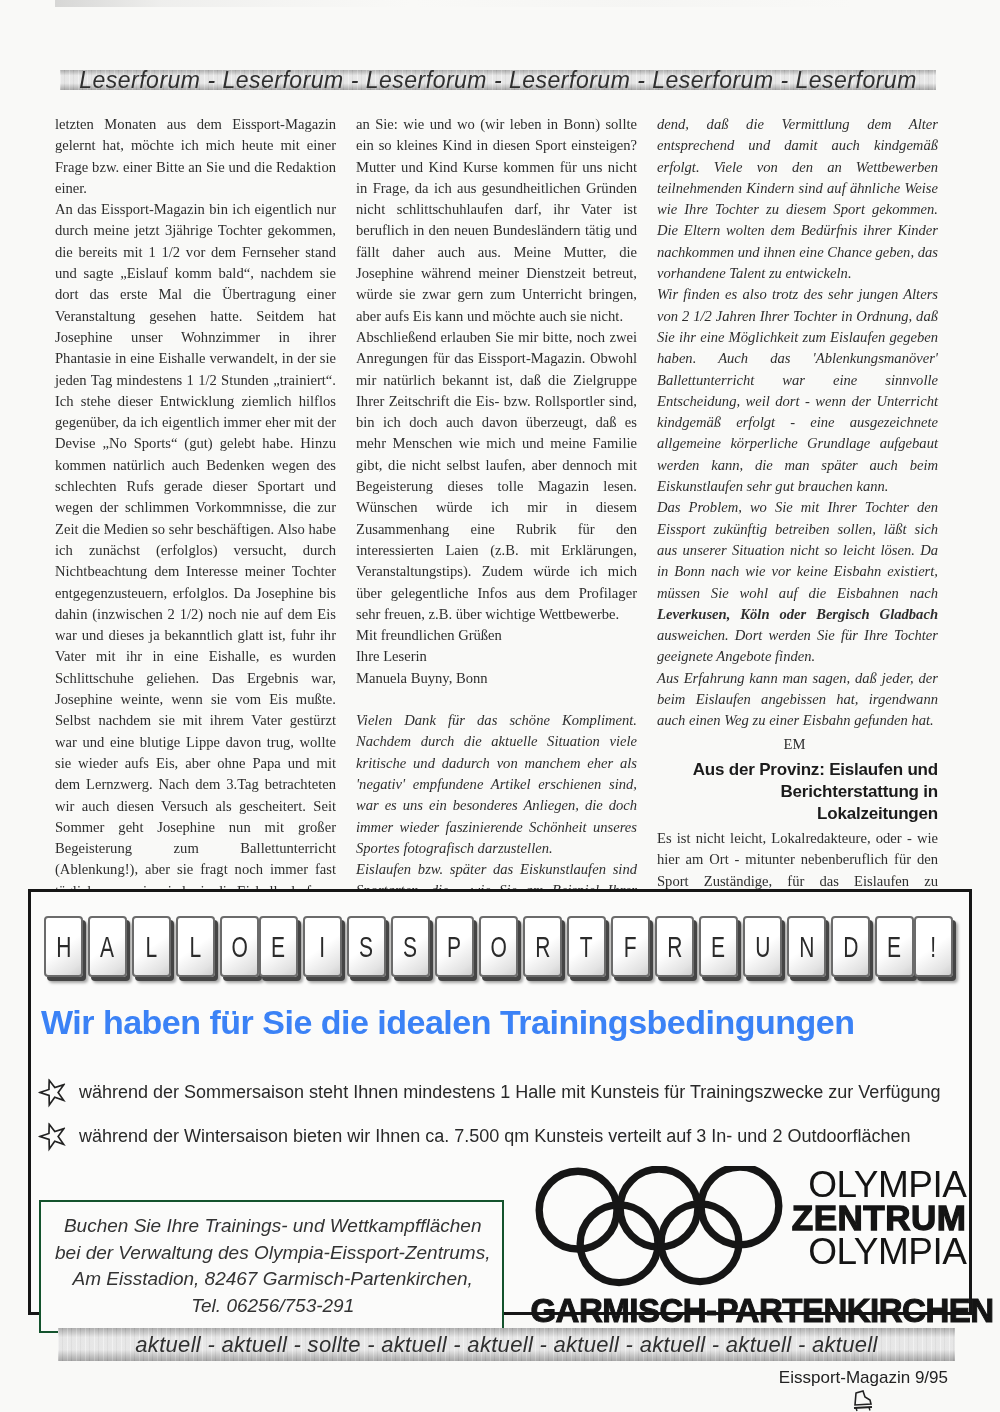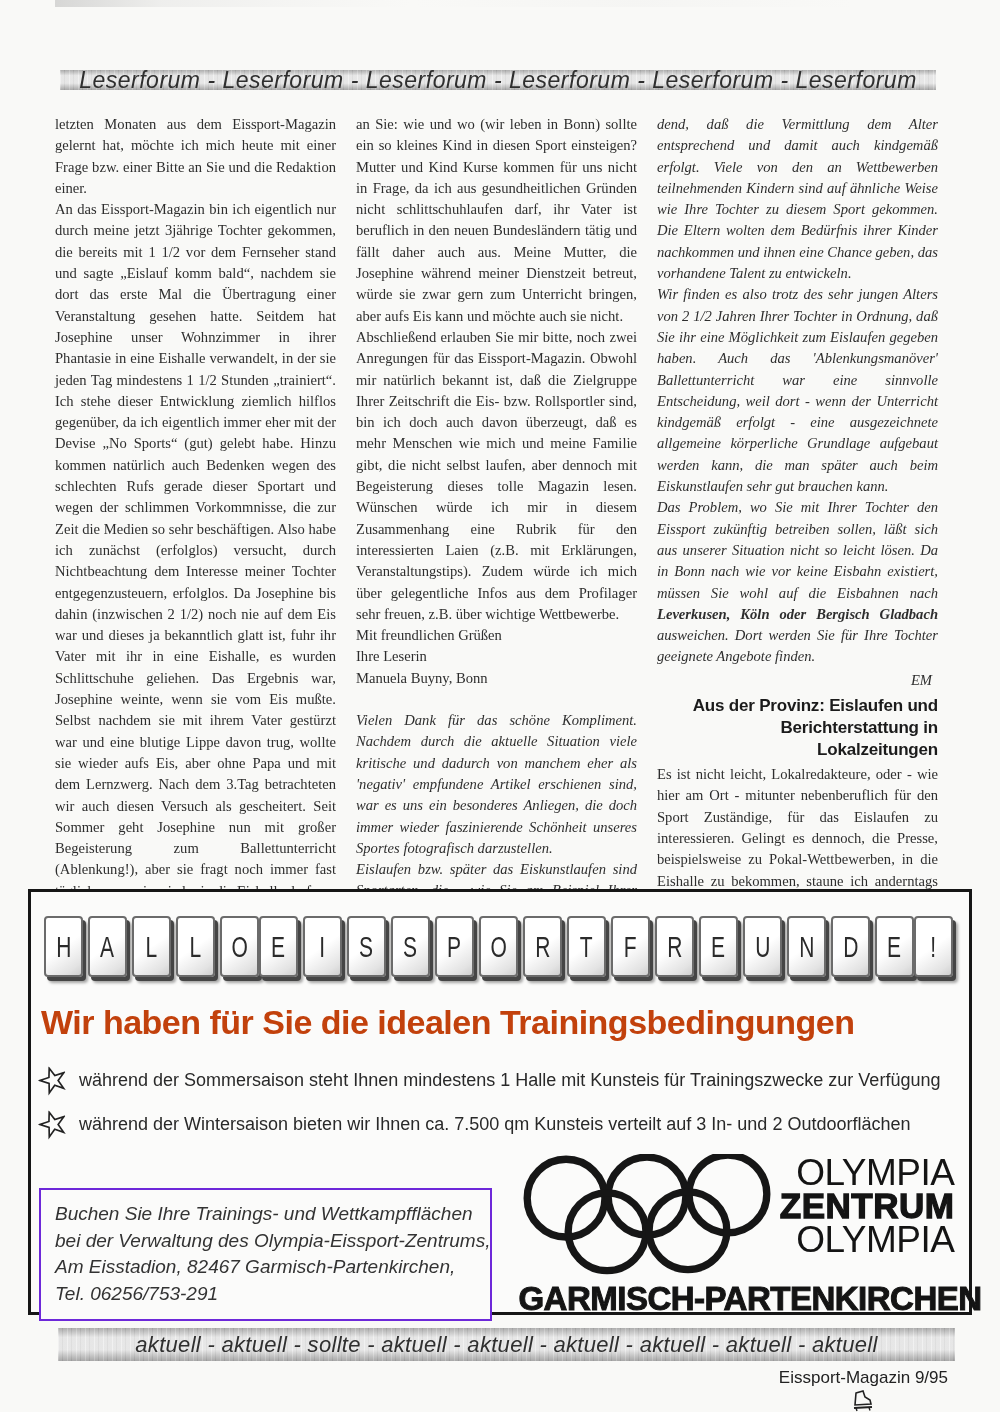--- a/index.html
+++ b/index.html
@@ -20,47 +20,47 @@
   .band--header{left:60px;top:70px;width:876px;height:20px;font-size:23px;letter-spacing:.5px;}
   .band--footer{left:58px;top:1328px;width:897px;height:33px;font-size:22px;letter-spacing:.3px;}
 
   
   .columns{position:absolute;left:55px;top:114px;width:884px;display:flex;gap:20px;}
   .text-col{width:281px;font-size:14.6px;line-height:21.3px;text-align:justify;hyphens:auto;}
   .blk{margin:0;}
   .blk.italic{font-style:italic;}
   .blk.gap-top{margin-top:21px;}
   .blk.sig{text-align:left;}
-  .blk.em{ text-align:right;font-style:italic;padding-right:6px;margin:2px 0 4px;}
+  .blk.em{ text-align:center;padding-right:6px;margin:2px 0 4px;}
   .blk.heading{font-family:"Liberation Sans",sans-serif;font-weight:bold;font-size:17px;
                line-height:22px;text-align:right;letter-spacing:-.2px;margin:4px 0 3px;color:#1b1b1b;}
 
   
   .ad-box{position:absolute;left:28px;top:889px;width:938px;height:420px;border:3px solid #161616;background:#fbfbfa;}
 
   .keys-row{display:flex;justify-content:space-between;align-items:flex-start;margin:24px 16px 0 13px;}
   .key-group{display:flex;gap:5px;}
   .key{width:35px;height:57px;border:2px solid #6b6b6b;border-radius:4px;
        background:linear-gradient(145deg,#ffffff 50%,#e3e3e3 85%,#cfcfcf);
        box-shadow:3px 4px 0 0 #454545,5px 6px 3px rgba(0,0,0,.35);
        display:flex;align-items:center;justify-content:center;}
   .key span{font-family:"Liberation Sans",sans-serif;font-size:30px;font-weight:400;color:#2b2b2b;transform:scaleX(.7);}
 
   .ad-headline{margin:26px 0 0 10px;font-family:"Liberation Sans",sans-serif;font-weight:bold;
-               font-size:34px;letter-spacing:-.5px;color:#c2410c;white-space:nowrap;}
-
-  .bullets{margin-top:24px;}
+               font-size:34px;letter-spacing:-.5px;color:#3b82f6;white-space:nowrap;}
+
+  .bullets{margin-top:36px;}
   .bullet-row{display:flex;align-items:center;gap:12px;margin:0 0 16px 8px;
               font-family:"Liberation Sans",sans-serif;font-size:18px;color:#292929;white-space:nowrap;}
   .star{flex:0 0 auto;transform:rotate(-18deg);}
 
   .bottom-row{display:flex;align-items:flex-start;margin:14px 0 0 8px;}
-  .booking-box{margin-top:34px;border:2px solid #6d28d9;padding:11px 0 12px 14px;
+  .booking-box{margin-top:34px;border:2px solid #14532d;padding:11px 12px 12px 14px;
                font-family:"Liberation Sans",sans-serif;font-style:italic;font-size:19px;
-               line-height:26.5px;color:#333;background:#fbfbfa;}
+               line-height:26.5px;color:#333;background:#fbfbfa;text-align:center;}
   .booking-box div{white-space:nowrap;}
 
   .logo-area{margin-left:26px;width:436px;}
   .logo-top{display:flex;align-items:flex-start;}
   .rings{flex:0 0 auto;}
   .logo-text{flex:1;text-align:right;font-family:"Liberation Sans",sans-serif;color:#141414;line-height:.93;margin-top:2px;}
   .logo-olympia,.logo-zentrum{font-size:37px;font-weight:400;letter-spacing:-.5px;}
   .logo-eissport{font-size:35px;font-weight:700;-webkit-text-stroke:1.3px #141414;letter-spacing:.5px;}
   .logo-garmisch{margin-top:2px;font-family:"Liberation Sans",sans-serif;font-weight:700;font-size:33px;
                  -webkit-text-stroke:1px #141414;letter-spacing:-.5px;white-space:nowrap;color:#141414;}
@@ -93,20 +93,21 @@
         <p class="blk sig">Mit freundlichen Grüßen</p>
         <p class="blk sig">Ihre Leserin</p>
         <p class="blk sig">Manuela Buyny, Bonn</p>
         <p class="blk italic gap-top">Vielen Dank für das schöne Kompliment. Nachdem durch die aktuelle Situation viele kritische und dadurch von manchem eher als 'negativ' empfundene Artikel erschienen sind, war es uns ein besonderes Anliegen, die doch immer wieder faszinierende Schönheit unseres Sportes fotografisch darzustellen.</p>
         <p class="blk italic">Eislaufen bzw. später das Eiskunstlaufen sind Sportarten, die - wie Sie am Beispiel Ihrer Tochter selber erleben dürfen - sehr wohl für Kinder geeignet sind. Allerdings ist entschei-</p>
       </div>
     <div class="text-col">
         <p class="blk italic">dend, daß die Vermittlung dem Alter entsprechend und damit auch kindgemäß erfolgt. Viele von den an Wettbewerben teilnehmenden Kindern sind auf ähnliche Weise wie Ihre Tochter zu diesem Sport gekommen. Die Eltern wolten dem Bedürfnis ihrer Kinder nachkommen und ihnen eine Chance geben, das vorhandene Talent zu entwickeln.</p>
         <p class="blk italic">Wir finden es also trotz des sehr jungen Alters von 2 1/2 Jahren Ihrer Tochter in Ordnung, daß Sie ihr eine Möglichkeit zum Eislaufen gegeben haben. Auch das 'Ablenkungsmanöver' Ballettunterricht war eine sinnvolle Entscheidung, weil dort - wenn der Unterricht kindgemäß erfolgt - eine ausgezeichnete allgemeine körperliche Grundlage aufgebaut werden kann, die man später auch beim Eiskunstlaufen sehr gut brauchen kann.</p>
         <p class="blk italic">Das Problem, wo Sie mit Ihrer Tochter den Eissport zukünftig betreiben sollen, läßt sich aus unserer Situation nicht so leicht lösen. Da in Bonn nach wie vor keine Eisbahn existiert, müssen Sie wohl auf die Eisbahnen nach <b>Leverkusen, Köln oder Bergisch Gladbach</b> ausweichen. Dort werden Sie für Ihre Tochter geeignete Angebote finden.</p>
+        <p class="blk italic">Aus Erfahrung kann man sagen, daß jeder, der beim Eislaufen angebissen hat, irgendwann auch einen Weg zu einer Eisbahn gefunden hat.</p>
         <p class="blk em">EM</p>
         <p class="blk heading">Aus der Provinz: Eislaufen und Berichterstattung in Lokalzeitungen</p>
         <p class="blk serif">Es ist nicht leicht, Lokalredakteure, oder - wie hier am Ort - mitunter nebenberuflich für den Sport Zuständige, für das Eislaufen zu interessieren. Gelingt es dennoch, die Presse, beispielsweise zu Pokal-Wettbewerben, in die Eishalle zu bekommen, staune ich anderntags oft darüber, was in der Zeitung steht. - Dabei</p>
       </div>
   </div>
 
   <div class="ad-box">
 
     <div class="keys-row">
         <div class="key-group">

